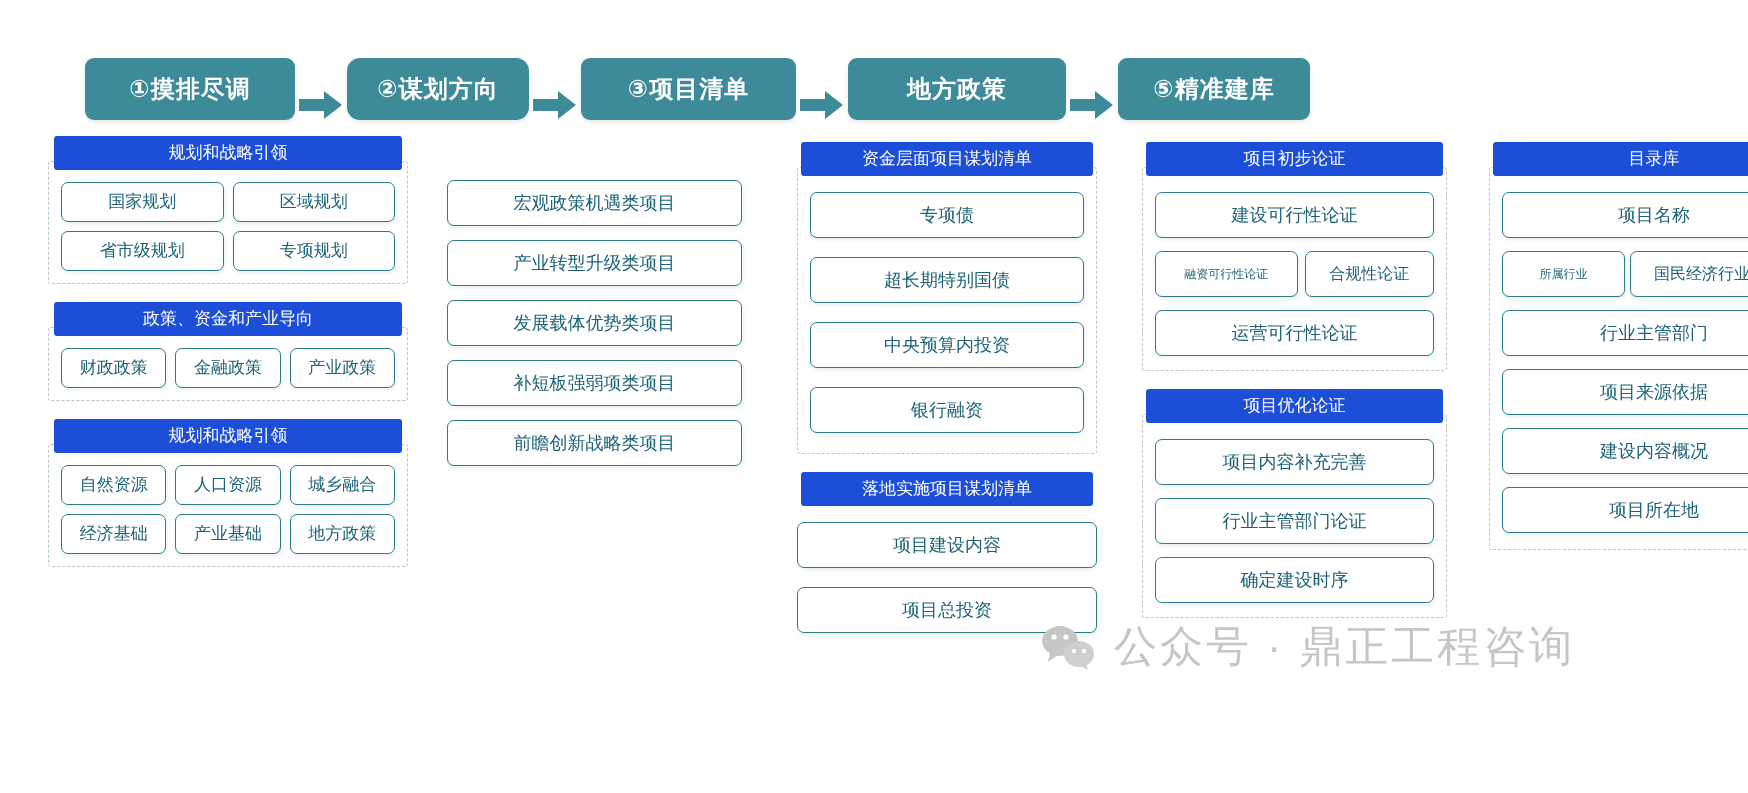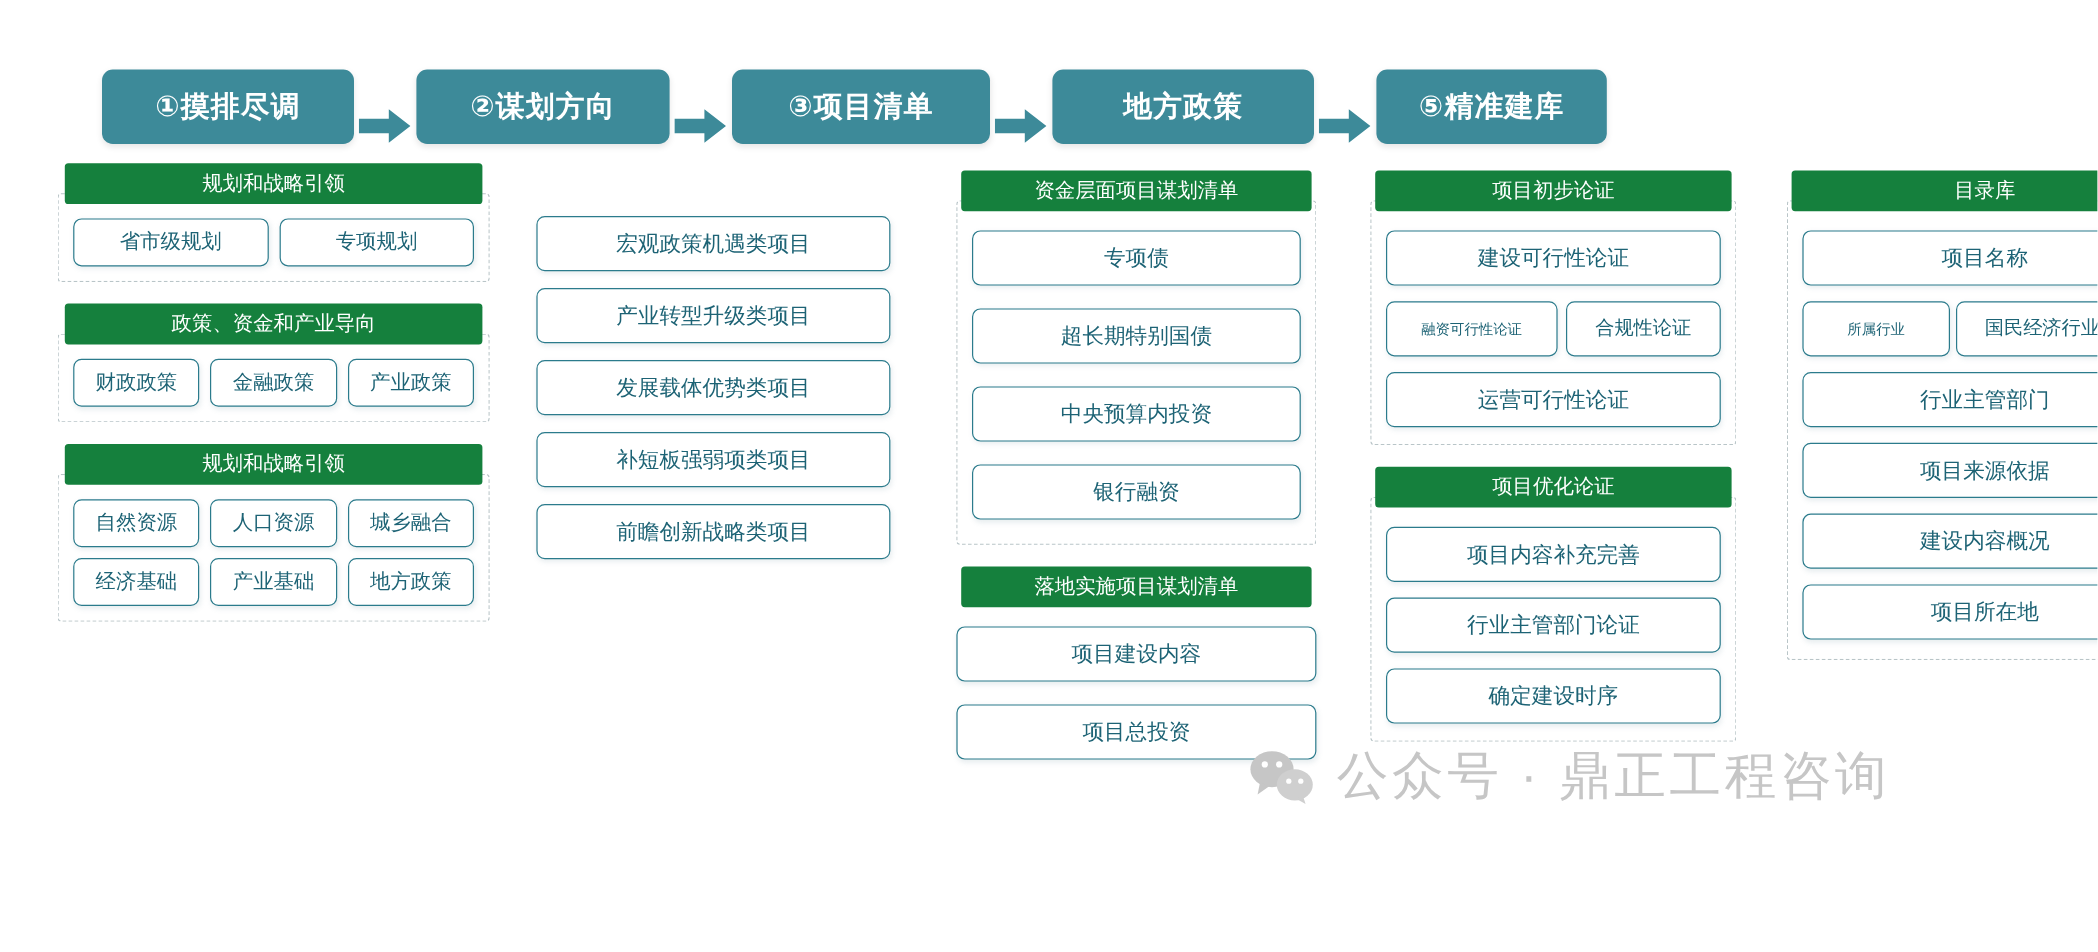--- a/index.html
+++ b/index.html
@@ -66,21 +66,21 @@
     padding: 10px 12px 12px 12px;
     margin-bottom: 18px;
     background: transparent;
     position: relative;
   }
   .group.no-dash {
     border: none;
     padding: 0;
   }
   .group-title {
-    background: #15803d;
+    background: #1d4ed8;
     color: #ffffff;
     font-size: 17px;
     text-align: center;
     line-height: 34px;
     height: 34px;
     border-radius: 3px;
     margin: 0 0 12px 0;
     position: relative;
     z-index: 2;
   }
@@ -138,21 +138,21 @@
 
   <div class="stage-row">
 
     <div style="width:85px;flex:none;"></div>
     <div class="stage-pill" style="width:210px;">①摸排尽调</div>
     <div class="arrow">
       <svg width="44" height="30" viewBox="0 0 44 30" aria-hidden="true">
         <polygon points="0,9 25,9 25,1 43,15 25,29 25,21 0,21" fill="#3d8a99"></polygon>
       </svg>
     </div>
-    <div class="stage-pill" style="width:211px;">②谋划方向</div>
+    <div class="stage-pill" style="width:182px;border-radius:13px;">②谋划方向</div>
     <div class="arrow">
       <svg width="44" height="30" viewBox="0 0 44 30" aria-hidden="true">
         <polygon points="0,9 25,9 25,1 43,15 25,29 25,21 0,21" fill="#3d8a99"></polygon>
       </svg>
     </div>
     <div class="stage-pill" style="width:215px;">③项目清单</div>
     <div class="arrow">
       <svg width="44" height="30" viewBox="0 0 44 30" aria-hidden="true">
         <polygon points="0,9 25,9 25,1 43,15 25,29 25,21 0,21" fill="#3d8a99"></polygon>
       </svg>
@@ -165,20 +165,24 @@
     </div>
     <div class="stage-pill" style="width:192px;">⑤精准建库</div>
   </div>
 
   <div class="columns">
 
     <div class="col" style="width:360px;padding-left:48px;padding-right:32px;">
 
       <div class="group-title title-outside" style="margin-left:6px;margin-right:6px;">规划和战略引领</div>
       <div class="group" style="padding-top:20px;">
+        <div class="row">
+          <div class="cell">国家规划</div>
+          <div class="cell">区域规划</div>
+        </div>
         <div class="row">
           <div class="cell">省市级规划</div>
           <div class="cell">专项规划</div>
         </div>
       </div>
 
       <div class="group-title title-outside" style="margin-left:6px;margin-right:6px;">政策、资金和产业导向</div>
       <div class="group" style="padding-top:20px;">
         <div class="row">
           <div class="cell">财政政策</div>

